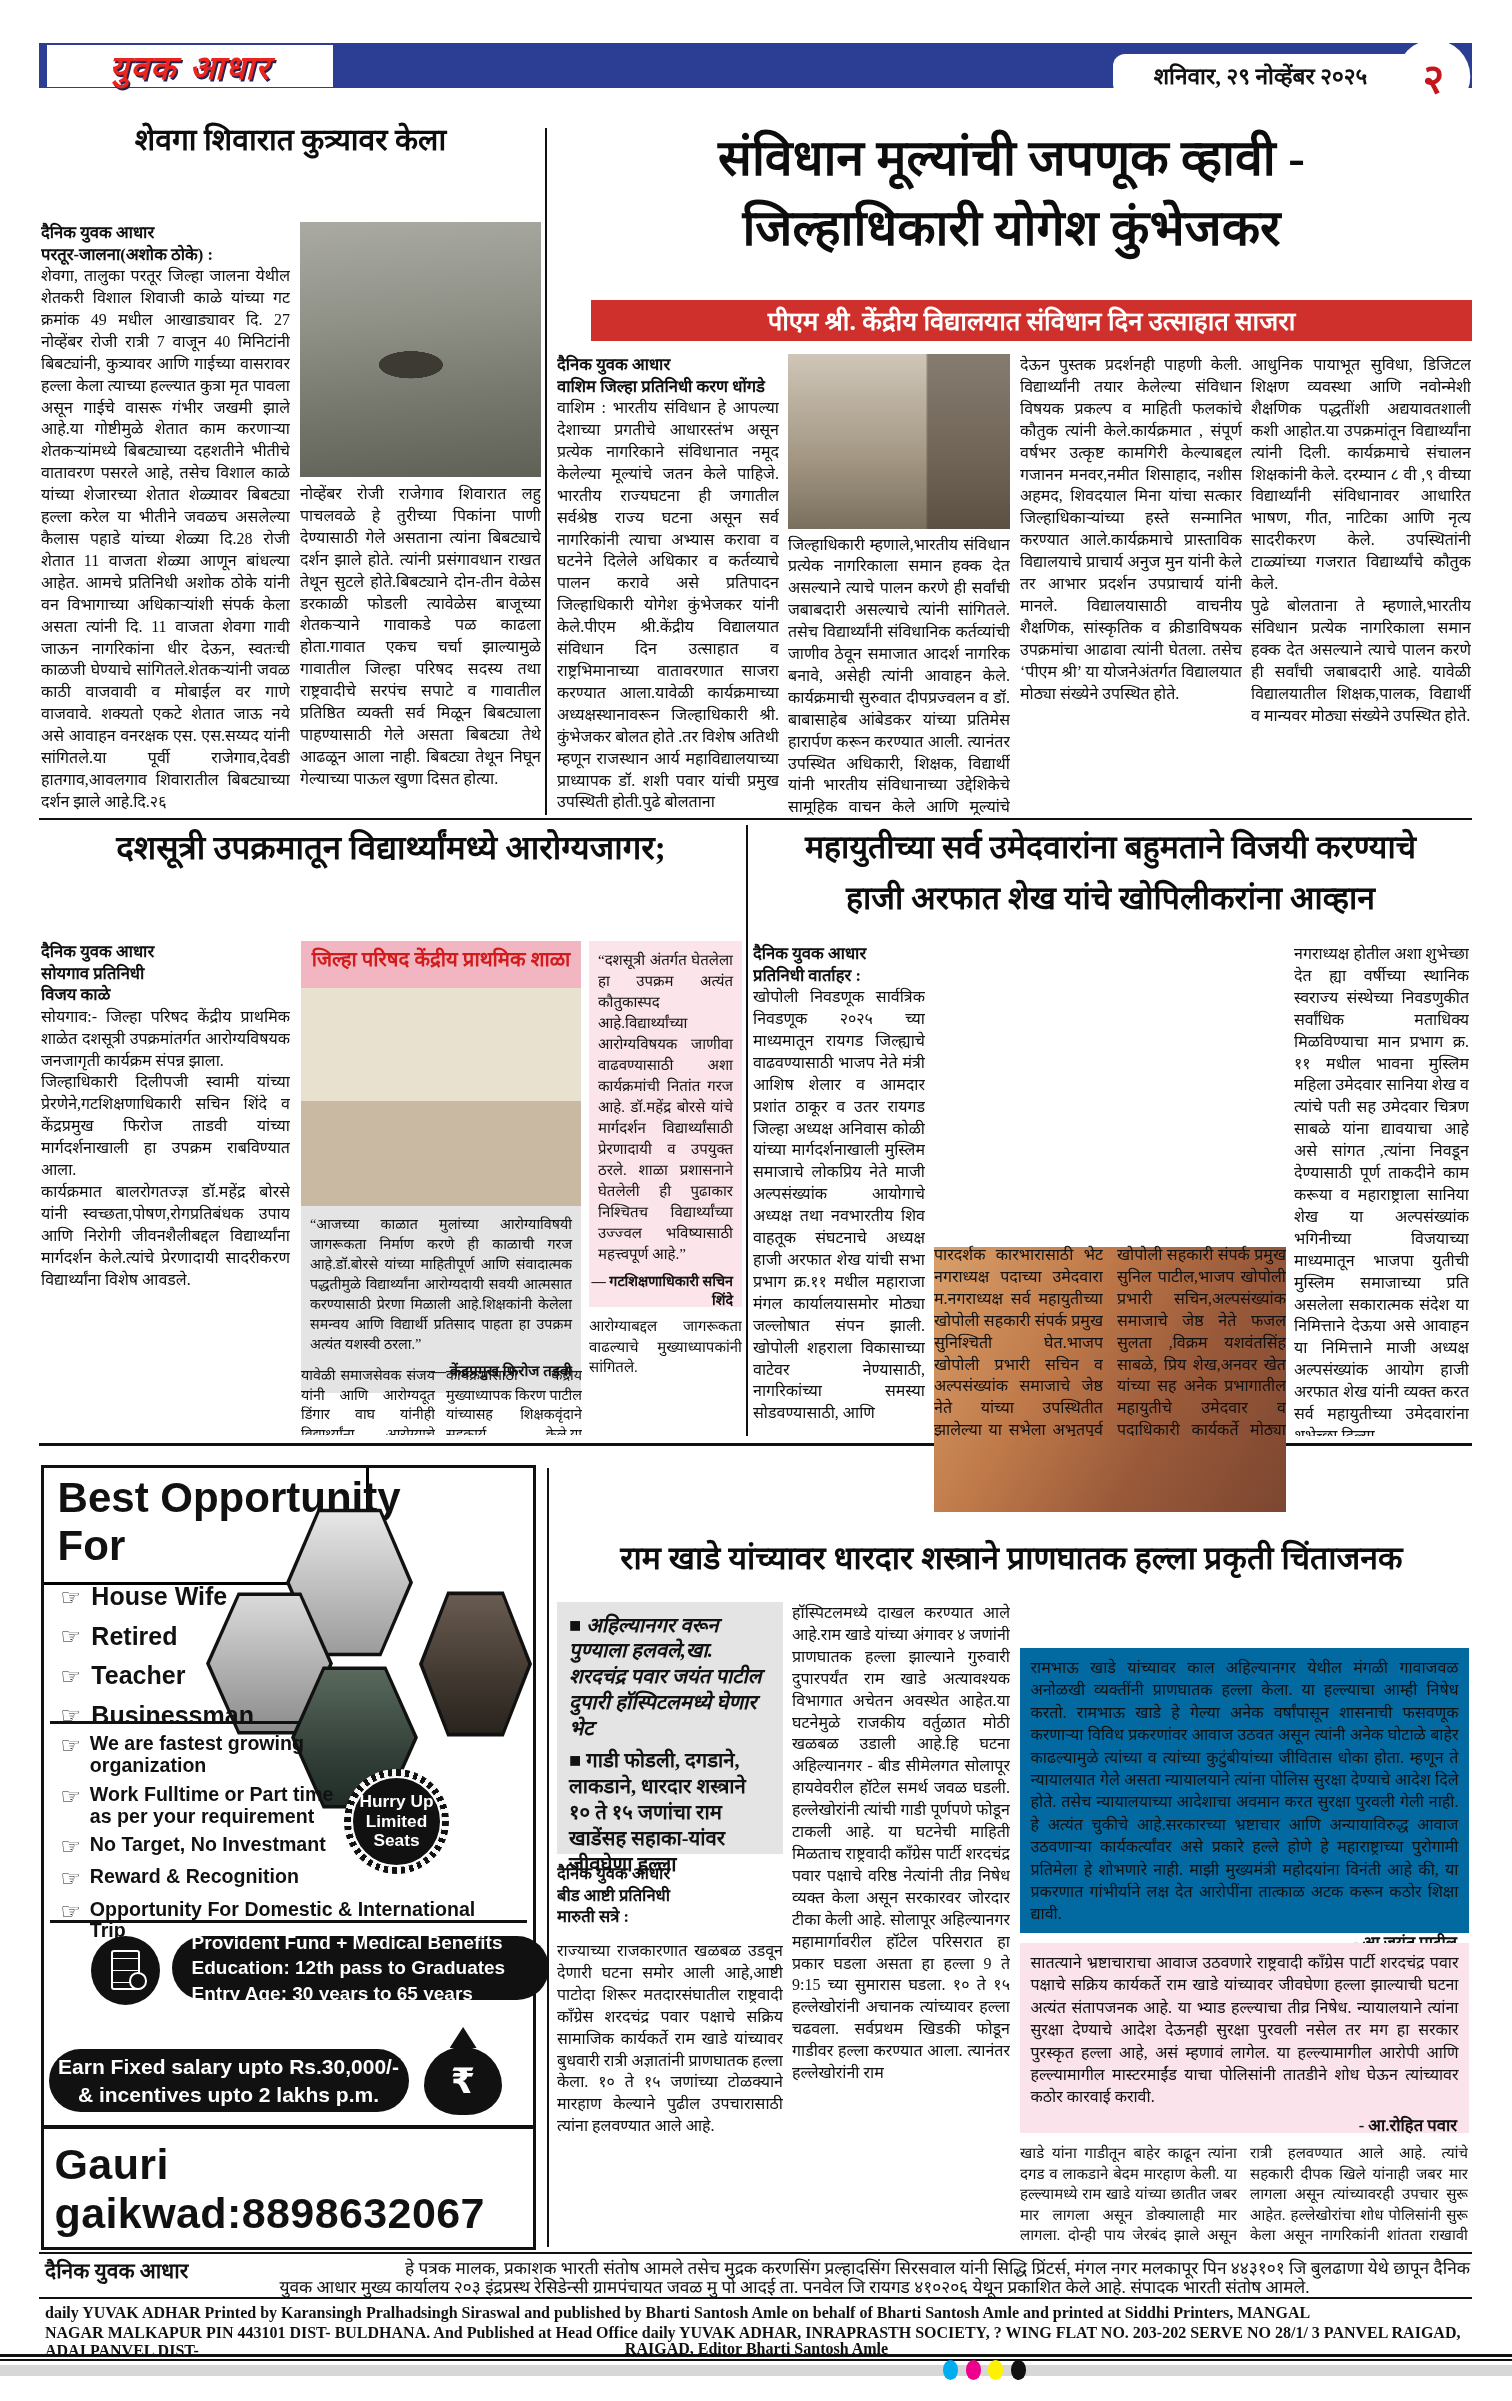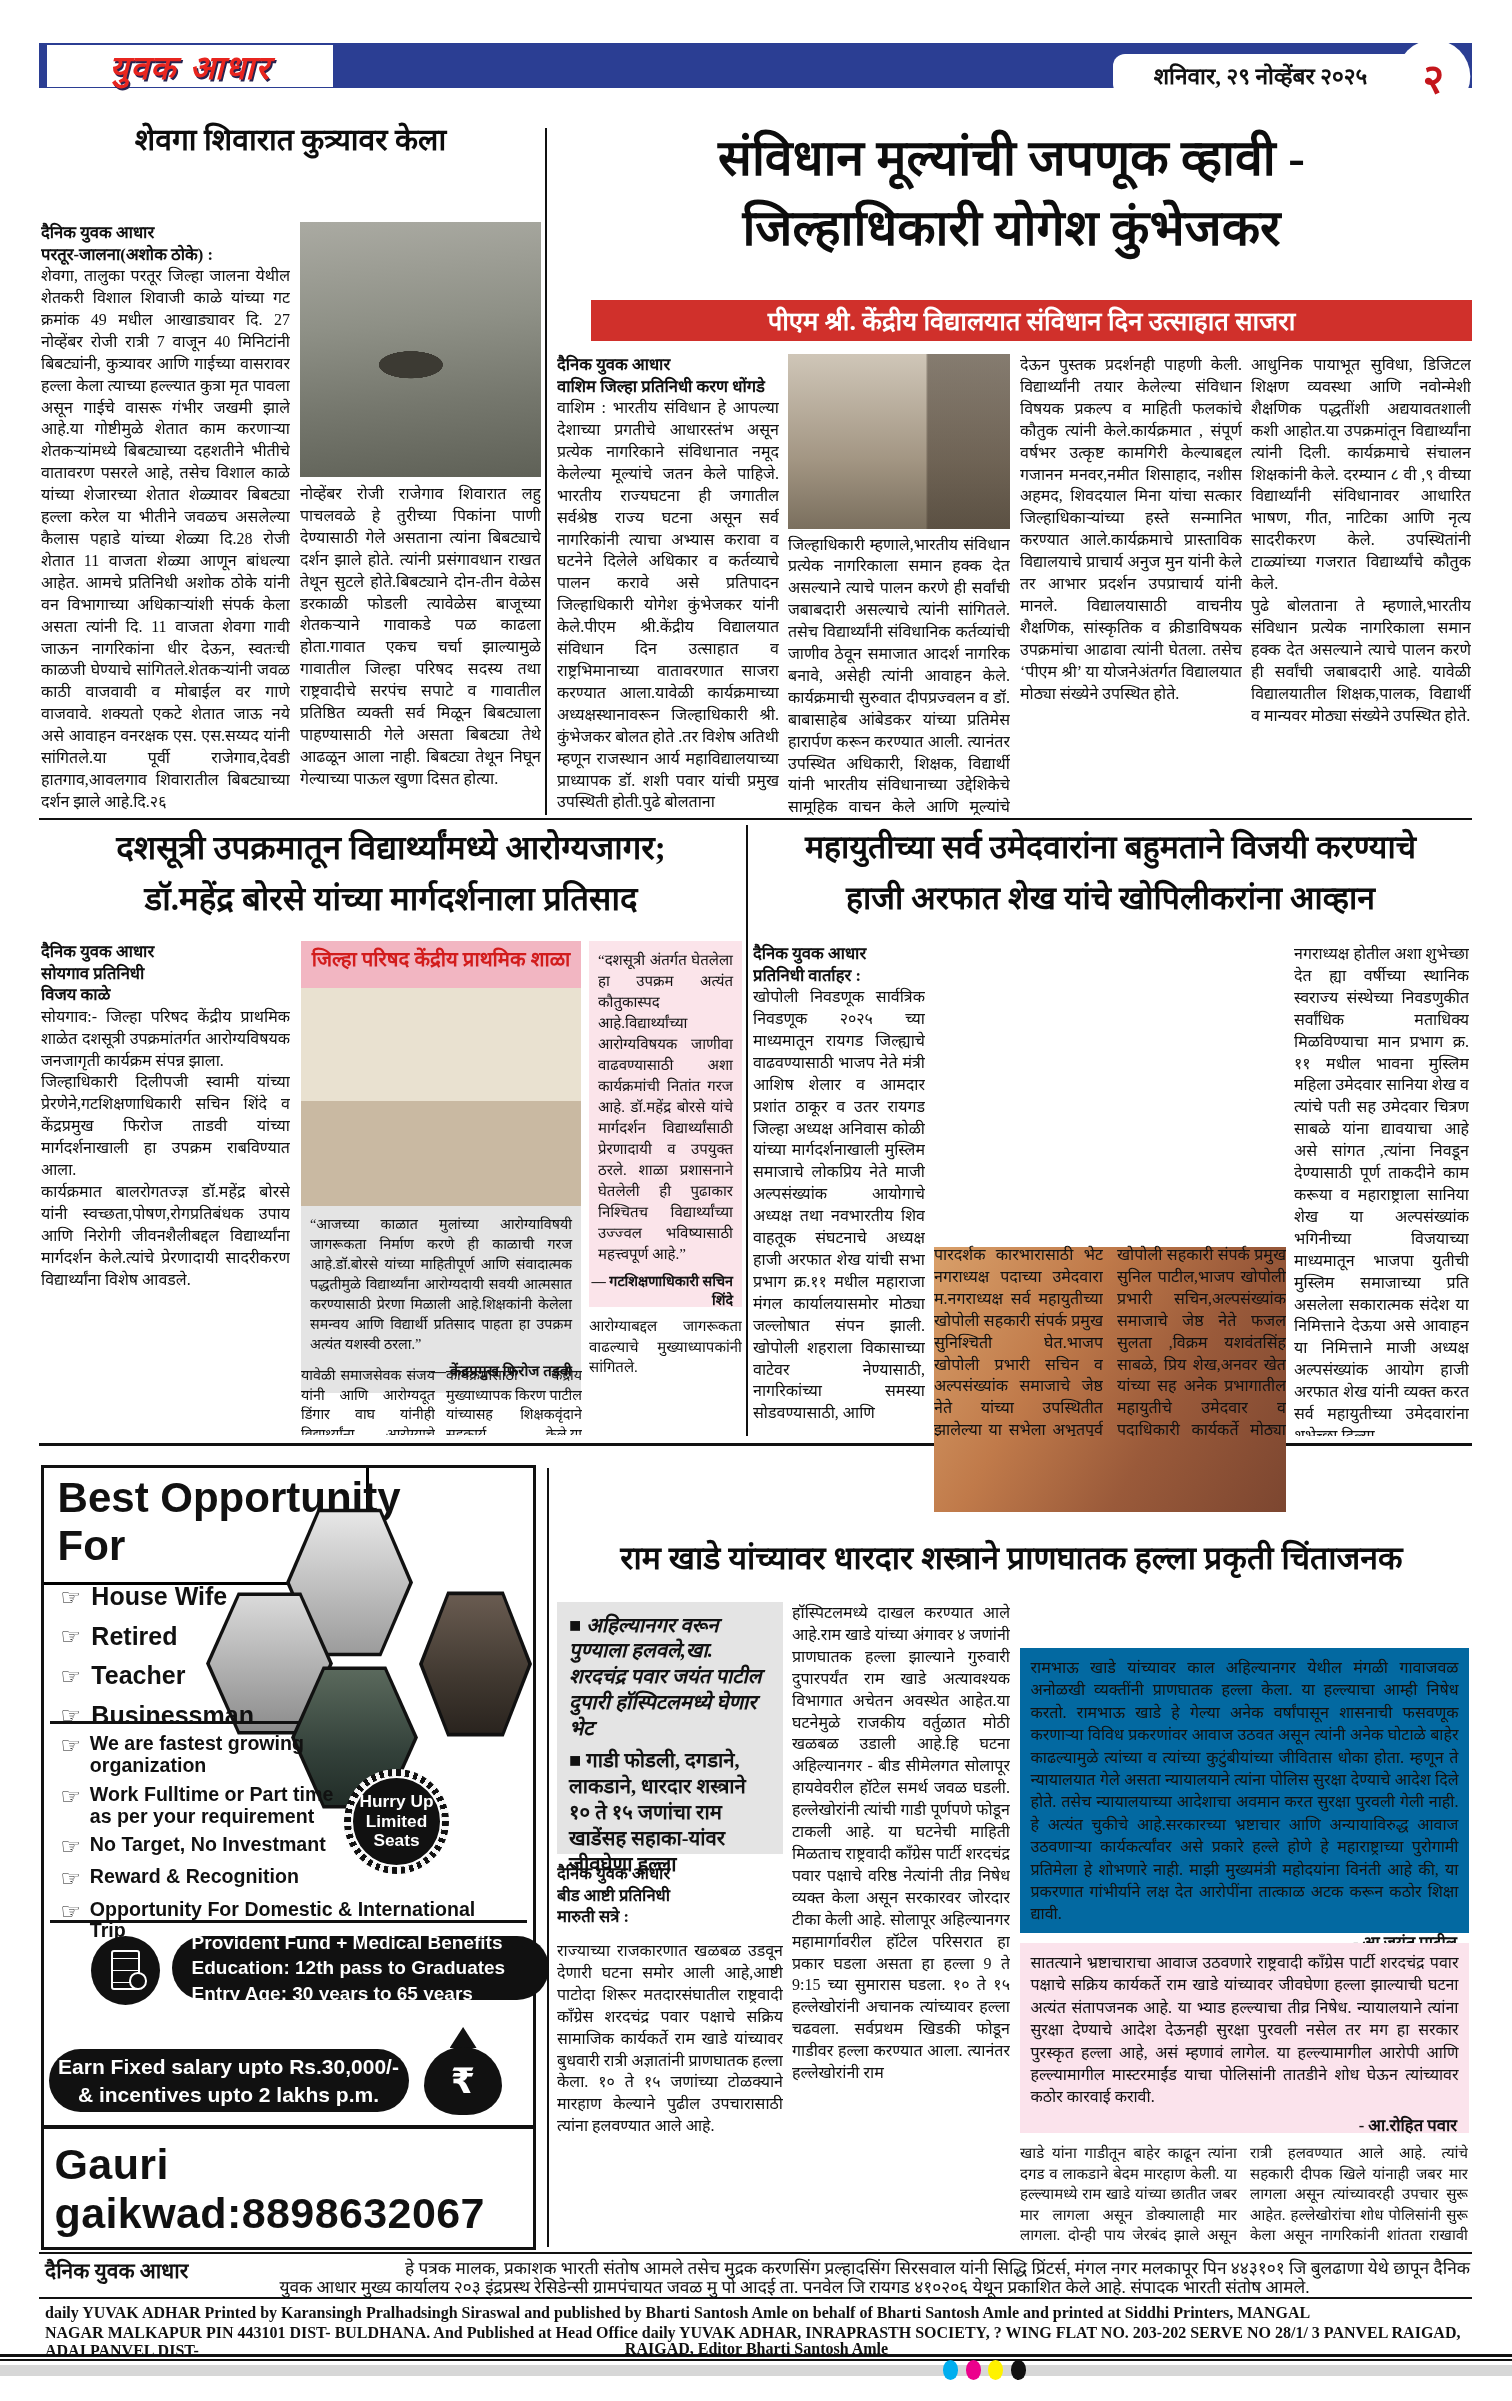--- a/index.html
+++ b/index.html
@@ -124,21 +124,20 @@
   </div>
   <div class="abs col" style="left:1020px;top:354px;width:222px;height:461px;">
     <div class="bodytext">देऊन पुस्तक प्रदर्शनही पाहणी केली. विद्यार्थ्यांनी तयार केलेल्या संविधान विषयक प्रकल्प व माहिती फलकांचे कौतुक त्यांनी केले.कार्यक्रमात , संपूर्ण वर्षभर उत्कृष्ट कामगिरी केल्याबद्दल गजानन मनवर,नमीत शिसाहाद, नशीस अहमद, शिवदयाल मिना यांचा सत्कार जिल्हाधिकाऱ्यांच्या हस्ते सन्मानित करण्यात आले.कार्यक्रमाचे प्रास्ताविक विद्यालयाचे प्राचार्य अनुज मुन यांनी केले तर आभार प्रदर्शन उपप्राचार्य यांनी मानले. विद्यालयासाठी वाचनीय शैक्षणिक, सांस्कृतिक व क्रीडाविषयक उपक्रमांचा आढावा त्यांनी घेतला. तसेच ‘पीएम श्री’ या योजनेअंतर्गत विद्यालयात मोठ्या संख्येने उपस्थित होते.</div>
   </div>
   <div class="abs col" style="left:1251px;top:354px;width:220px;height:461px;">
     <div class="bodytext">आधुनिक पायाभूत सुविधा, डिजिटल शिक्षण व्यवस्था आणि नवोन्मेशी शैक्षणिक पद्धतींशी अद्ययावतशाली कशी आहोत.या उपक्रमांतून विद्यार्थ्यांना त्यांनी दिली. कार्यक्रमाचे संचालन शिक्षकांनी केले. दरम्यान ८ वी ,९ वीच्या विद्यार्थ्यांनी संविधानावर आधारित भाषण, गीत, नाटिका आणि नृत्य सादरीकरण केले. उपस्थितांनी टाळ्यांच्या गजरात विद्यार्थ्यांचे कौतुक केले.
 पुढे बोलताना ते म्हणाले,भारतीय संविधान प्रत्येक नागरिकाला समान हक्क देत असल्याने त्याचे पालन करणे ही सर्वांची जबाबदारी आहे. यावेळी विद्यालयातील शिक्षक,पालक, विद्यार्थी व मान्यवर मोठ्या संख्येने उपस्थित होते.</div>
   </div>
 
   <div class="abs headline" style="left:41px;top:827px;width:700px;font-size:33px;">दशसूत्री उपक्रमातून विद्यार्थ्यांमध्ये आरोग्यजागर;</div>
-  <div class="abs headline" style="left:41px;top:878px;width:700px;font-size:33px;">डॉ.महेंद्र बोरसे यांच्या मार्गदर्शनाला प्रतिसाद</div>
   <div class="abs col" style="left:41px;top:941px;width:249px;height:493px;">
     <div class="byline">दैनिक युवक आधार</div>
     <div class="byline">सोयगाव प्रतिनिधी</div>
     <div class="byline">विजय काळे</div>
     <div class="bodytext">सोयगाव:- जिल्हा परिषद केंद्रीय प्राथमिक शाळेत दशसूत्री उपक्रमांतर्गत आरोग्यविषयक जनजागृती कार्यक्रम संपन्न झाला.
 जिल्हाधिकारी दिलीपजी स्वामी यांच्या प्रेरणेने,गटशिक्षणाधिकारी सचिन शिंदे व केंद्रप्रमुख फिरोज ताडवी यांच्या मार्गदर्शनाखाली हा उपक्रम राबविण्यात आला.
 कार्यक्रमात बालरोगतज्ज्ञ डॉ.महेंद्र बोरसे यांनी स्वच्छता,पोषण,रोगप्रतिबंधक उपाय आणि निरोगी जीवनशैलीबद्दल विद्यार्थ्यांना मार्गदर्शन केले.त्यांचे प्रेरणादायी सादरीकरण विद्यार्थ्यांना विशेष आवडले.</div>
   </div>
   <div class="abs photo photo-school" style="left:301px;top:941px;width:280px;height:276px;">
     <div class="overlay">जिल्हा परिषद केंद्रीय प्राथमिक शाळा</div>

